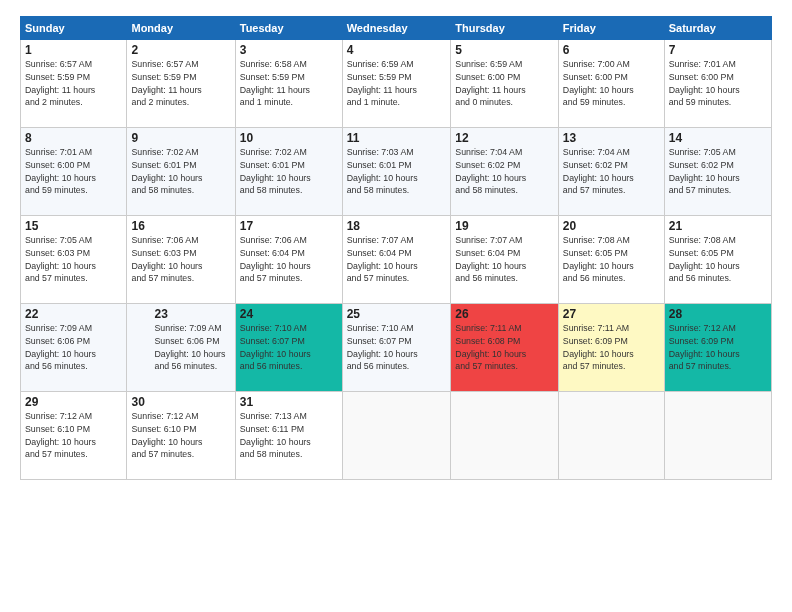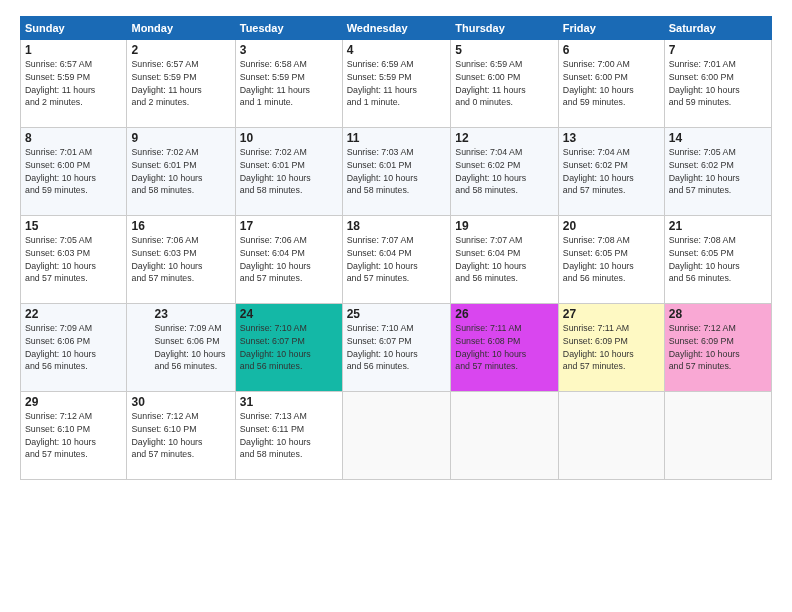--- a/index.html
+++ b/index.html
@@ -326,39 +326,39 @@
           </td>
           <td style="background: rgb(245, 248, 252);">
             <span class="day-num">25</span>
             <div class="day-info">
               <div>Sunrise: 7:10 AM</div>
               <div>Sunset: 6:07 PM</div>
               <div>Daylight: 10 hours</div>
               <div>and 56 minutes.</div>
             </div>
           </td>
-          <td style="background: #d946ef;">
+          <td style="background: #ef4444;">
             <span class="day-num">26</span>
             <div class="day-info">
               <div>Sunrise: 7:11 AM</div>
               <div>Sunset: 6:08 PM</div>
               <div>Daylight: 10 hours</div>
               <div>and 57 minutes.</div>
             </div>
           </td>
           <td style="background: #fef9c3;">
             <span class="day-num">27</span>
             <div class="day-info">
               <div>Sunrise: 7:11 AM</div>
               <div>Sunset: 6:09 PM</div>
               <div>Daylight: 10 hours</div>
               <div>and 57 minutes.</div>
             </div>
           </td>
-          <td style="background: #f9a8d4;">
+          <td style="background: #14b8a6;">
             <span class="day-num">28</span>
             <div class="day-info">
               <div>Sunrise: 7:12 AM</div>
               <div>Sunset: 6:09 PM</div>
               <div>Daylight: 10 hours</div>
               <div>and 57 minutes.</div>
             </div>
           </td>
         </tr>
         <tr>

